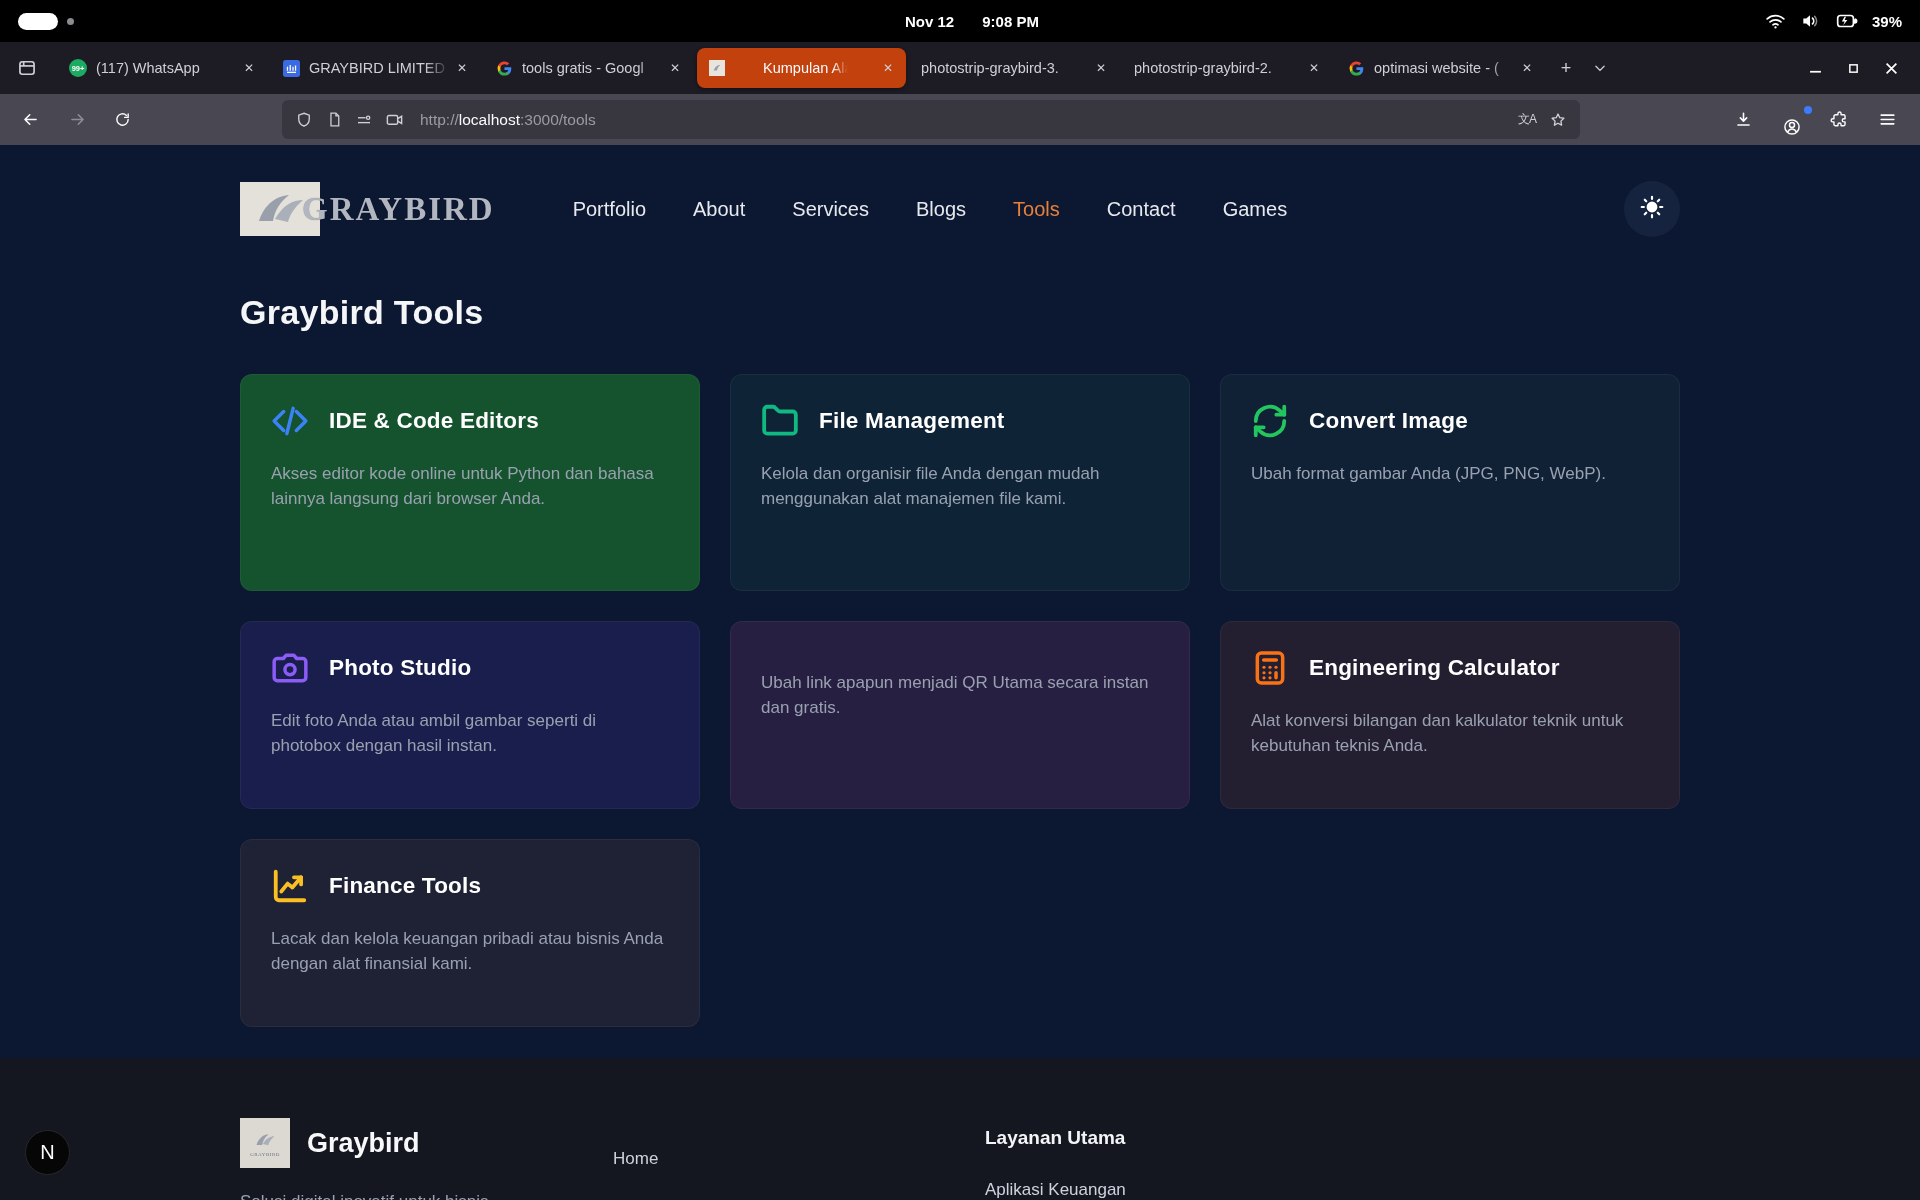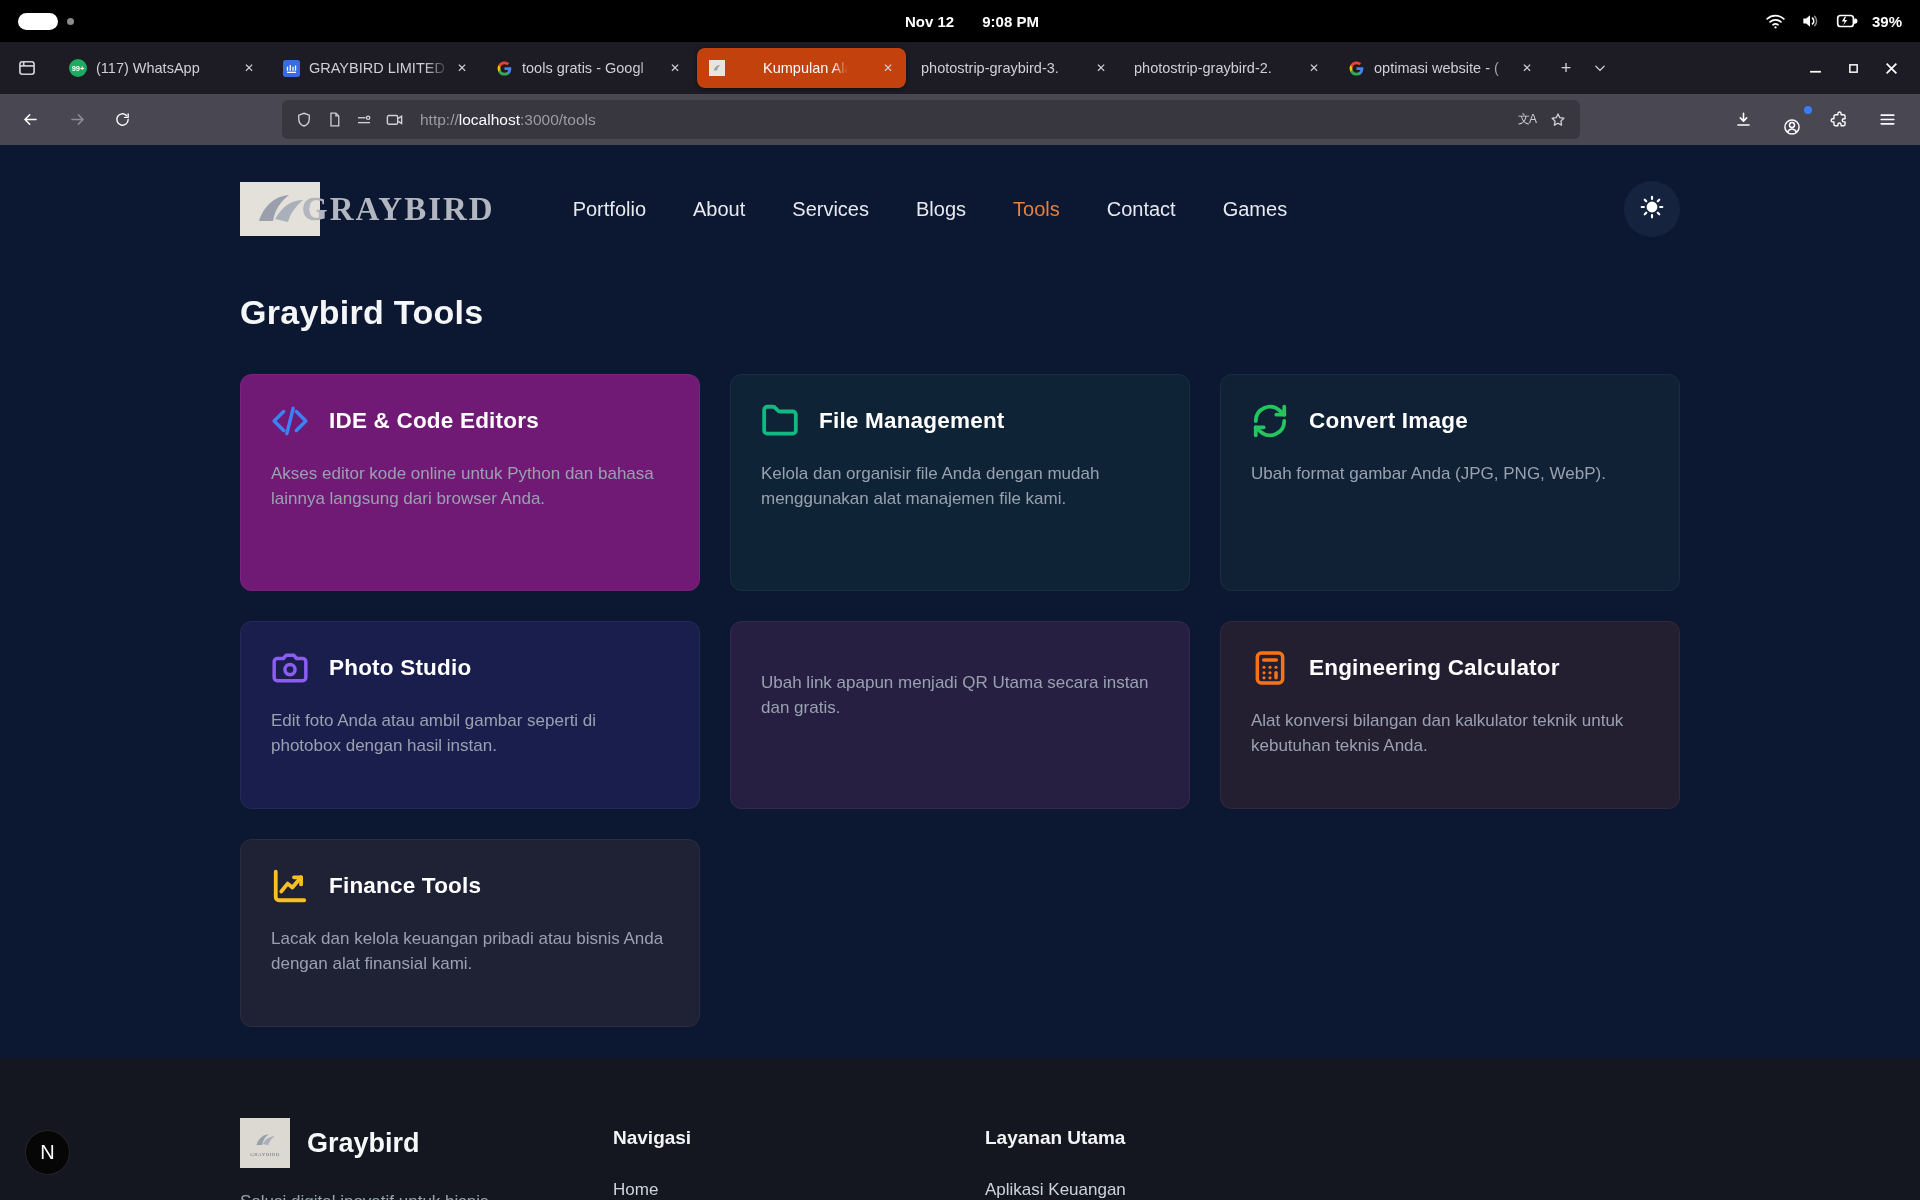--- a/index.html
+++ b/index.html
@@ -340,21 +340,21 @@
                 <path d="M12 2.5v2M12 19.5v2M2.5 12h2M19.5 12h2M5.3 5.3l1.4 1.4M17.3 17.3l1.4 1.4M18.7 5.3l-1.4 1.4M6.7 17.3l-1.4 1.4"></path>
               </svg>
           </span>
         </div>
       </div>
 
       <h1 class="page-title">Graybird Tools</h1>
 
       <div class="cards">
 
-        <div class="card" style="background: #701a75;">
+        <div class="card" style="background: #14532d;">
           <div class="card-head">
             <span class="card-icon" style="color: rgb(59, 130, 246);">
               <svg viewBox="0 0 24 24" fill="none" stroke="currentColor" stroke-width="2.2" stroke-linecap="round" stroke-linejoin="round">
                   <polyline points="16 18 22 12 16 6"></polyline>
                   <polyline points="8 6 2 12 8 18"></polyline>
                   <line x1="14" y1="4" x2="10" y2="20"></line>
                 </svg>
             </span>
             <span class="card-title">IDE &amp; Code Editors</span>
           </div>
@@ -452,21 +452,20 @@
                   <path d="M6 32C12 14 24 7 36 6 27 13 22 21 20 32z" fill="#9aa0ab"></path>
                   <path d="M22 30C30 16 40 11 50 11 42 18 37 25 35 33z" fill="#aab0ba"></path>
                 </svg>
               <span class="micro">GRAYBIRD</span>
             </div>
             <span class="f-brand-name">Graybird</span>
           </div>
           <p class="f-tagline">Solusi digital inovatif untuk bisnis</p>
         </div>
         <div>
-          <div class="f-head">Navigasi</div>
           <div class="f-link">Home</div>
         </div>
         <div>
           <div class="f-head">Layanan Utama</div>
           <div class="f-link">Aplikasi Keuangan</div>
         </div>
       </div>
     </div>
   </div>
 

